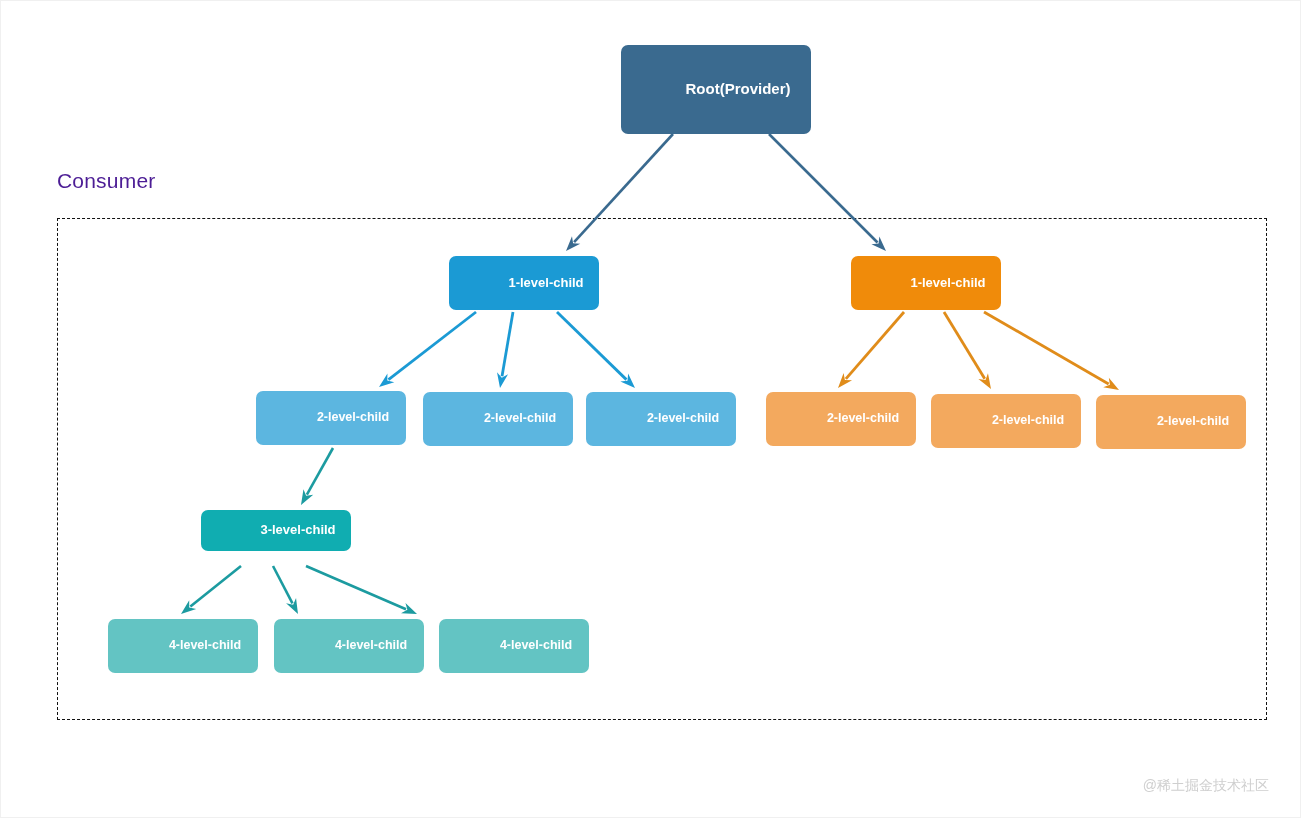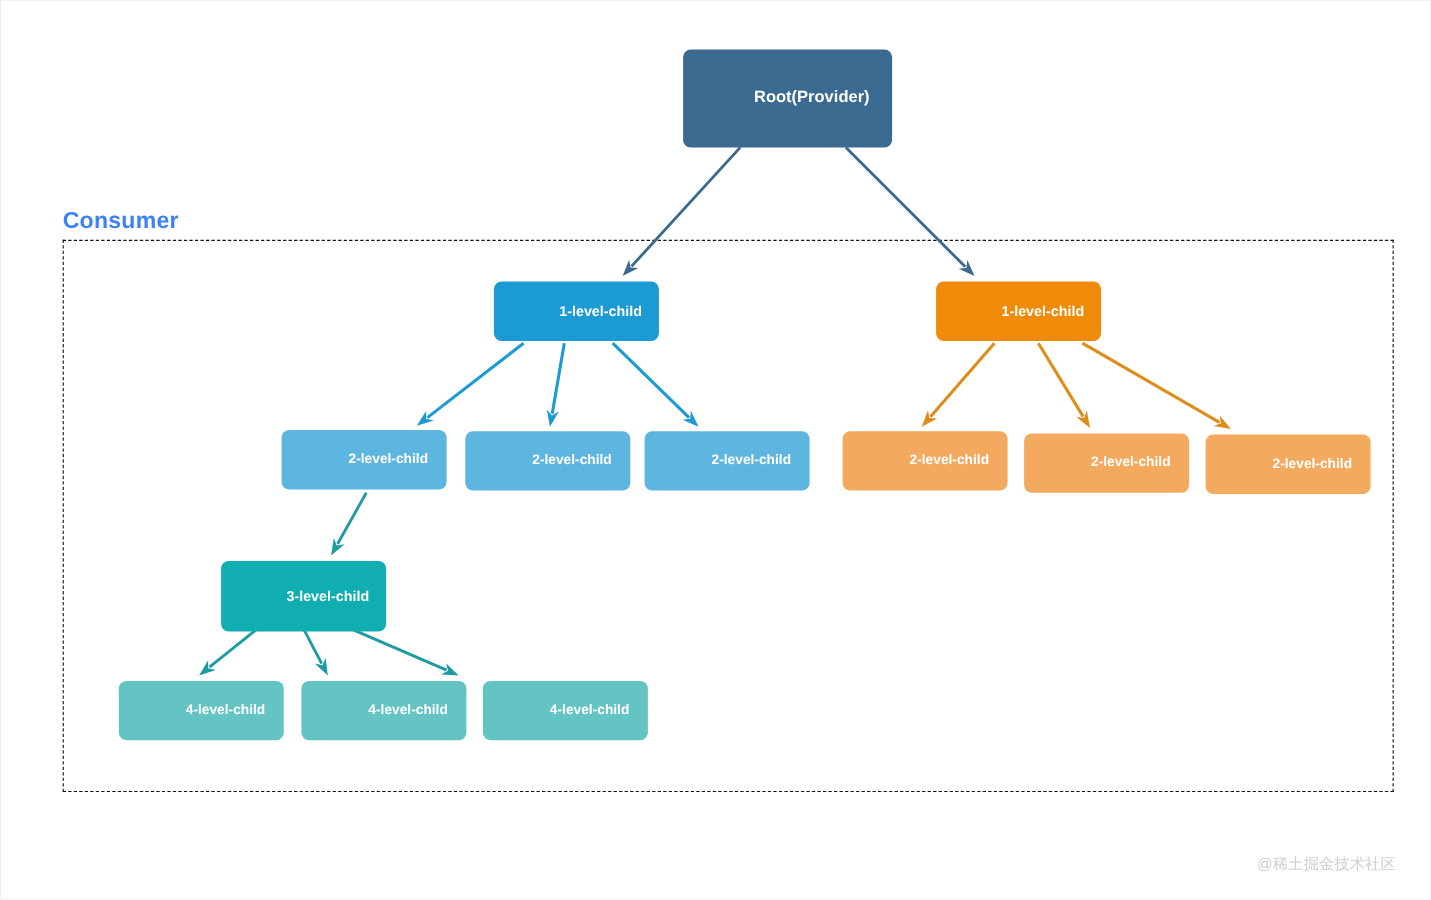--- a/index.html
+++ b/index.html
@@ -23,24 +23,24 @@
     position: absolute;
     left: 0;
     top: 0;
     width: 1301px;
     height: 818px;
     pointer-events: none;
   }
   .consumer-label {
     position: absolute;
     left: 56px;
-    top: 188px;
+    top: 168px;
     font-size: 21px;
-    color: #3b82f6;
-    font-weight: 700;
+    color: #4c1d95;
+    font-weight: 400;
     letter-spacing: 0.2px;
     white-space: nowrap;
   }
   .consumer-box {
     position: absolute;
     left: 56px;
     top: 217px;
     width: 1210px;
     height: 502px;
     border: 1.5px dashed #111111;
@@ -159,21 +159,21 @@
       </div>
       <div class="node l2-orange" style="left: 765px; top: 391px; width: 150px; height: 54px;">
         <span>2-level-child</span>
       </div>
       <div class="node l2-orange" style="left: 930px; top: 393px; width: 150px; height: 54px;">
         <span>2-level-child</span>
       </div>
       <div class="node l2-orange" style="left: 1095px; top: 394px; width: 150px; height: 54px;">
         <span>2-level-child</span>
       </div>
-      <div class="node l3-teal" style="left: 200px; top: 509px; width: 150px; height: 64px;">
+      <div class="node l3-teal" style="left: 200px; top: 509px; width: 150px; height: 41px;">
         <span>3-level-child</span>
       </div>
       <div class="node l4-teal" style="left: 65px; top: 618px; width: 150px; height: 54px;">
         <span>4-level-child</span>
       </div>
       <div class="node l4-teal" style="left: 231px; top: 618px; width: 150px; height: 54px;">
         <span>4-level-child</span>
       </div>
       <div class="node l4-teal" style="left: 396px; top: 618px; width: 150px; height: 54px;">
         <span>4-level-child</span>

